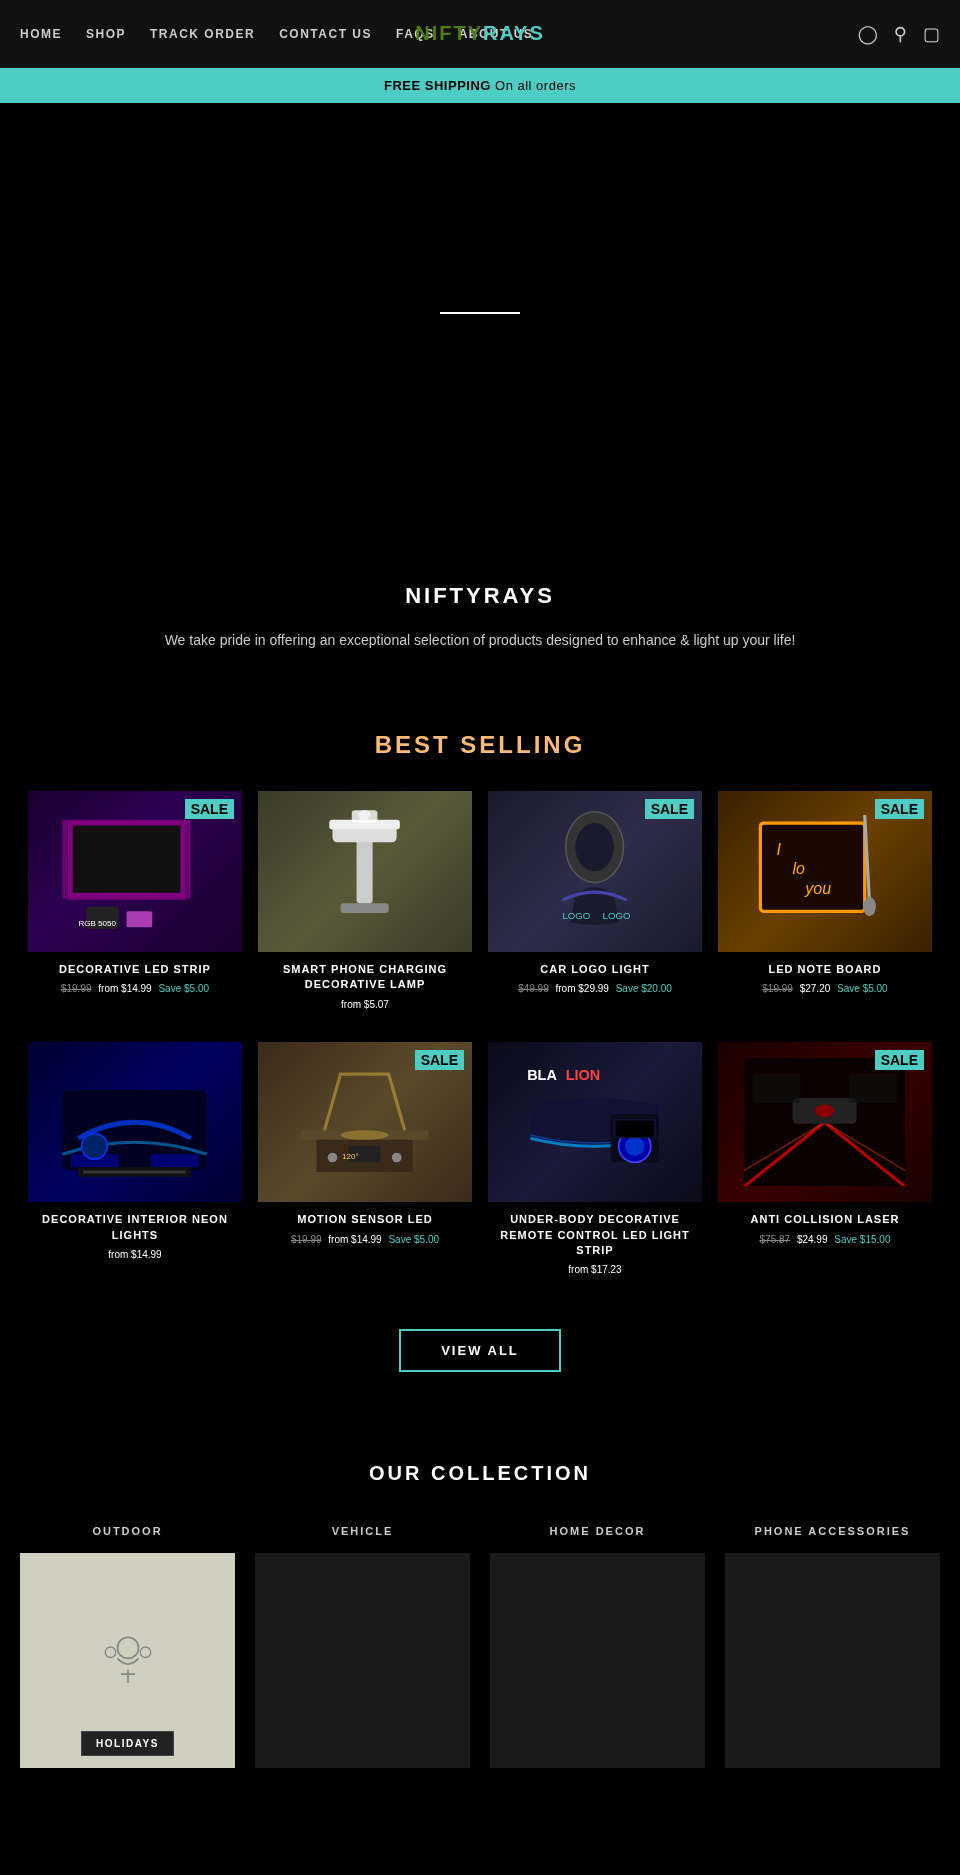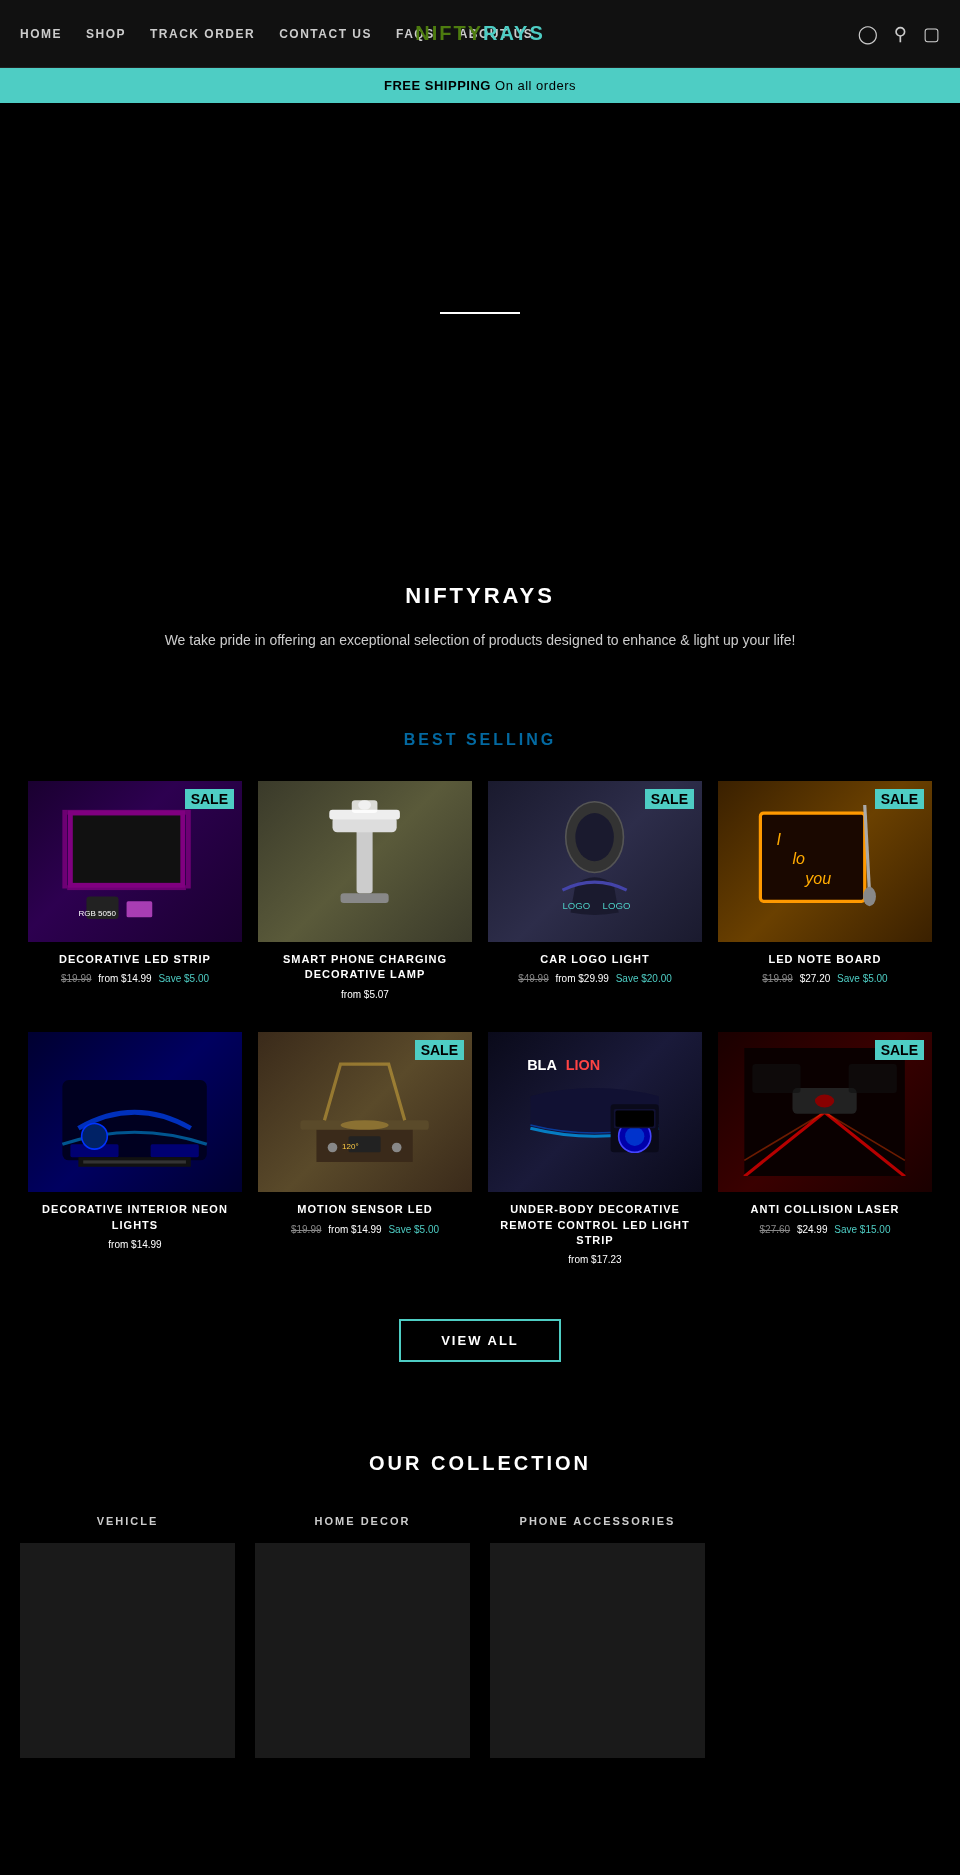--- a/index.html
+++ b/index.html
@@ -87,26 +87,26 @@
     }
     .brand-section p {
       color: #ccc;
       font-size: 14px;
       line-height: 1.6;
     }
 
     
     .section-title {
       text-align: center;
-      font-size: 16px;
+      font-size: 24px;
       letter-spacing: 3px;
       font-weight: 700;
       text-transform: uppercase;
       padding: 40px 0 24px;
-      color: #0369a1;
+      color: #fdba74;
     }
 
     
     .product-grid {
       display: grid;
       grid-template-columns: repeat(4, 1fr);
       gap: 0;
       padding: 0 20px;
     }
     .product-card {
@@ -481,37 +481,55 @@
           <rect x="30" y="25" width="40" height="16" fill="#222" rx="3"></rect>
           <ellipse cx="50" cy="33" rx="6" ry="4" fill="#880000"></ellipse>
           <rect x="5" y="10" width="30" height="18" fill="#111" opacity="0.6" rx="2"></rect>
           <rect x="65" y="10" width="30" height="18" fill="#111" opacity="0.6" rx="2"></rect>
         </svg>
       </div>
     </div>
     <div class="product-info">
       <div class="product-name">ANTI COLLISION LASER</div>
       <div class="product-pricing">
-        <span class="price-old">$27.60</span>
+        <span class="price-old">$75.87</span>
         <span class="price-new">$24.99</span>
         <span class="price-save">Save $15.00</span>
       </div>
     </div>
   </div>
 
 </div>
 
 <div class="view-all-wrap">
   <button class="view-all-btn">VIEW ALL</button>
 </div>
 
 <div class="collection-section">
   <h2 class="collection-title">OUR COLLECTION</h2>
   <div class="collection-grid">
 
+    <div class="collection-item">
+      <div class="collection-label">OUTDOOR</div>
+      <div class="collection-image-wrap">
+        <div style="position:absolute;inset:0;background:#d0d0c0;display:flex;align-items:center;justify-content:center;">
+          <svg viewBox="0 0 80 80" width="70" height="70" xmlns="http://www.w3.org/2000/svg">
+            <circle cx="40" cy="25" r="12" fill="none" stroke="#888" stroke-width="2"></circle>
+            <path d="M28 37 Q40 50 52 37" fill="none" stroke="#888" stroke-width="2"></path>
+            <line x1="40" y1="50" x2="40" y2="65" stroke="#888" stroke-width="2"></line>
+            <line x1="32" y1="55" x2="48" y2="55" stroke="#888" stroke-width="2"></line>
+            <circle cx="20" cy="30" r="6" fill="none" stroke="#888" stroke-width="1.5"></circle>
+            <circle cx="60" cy="30" r="6" fill="none" stroke="#888" stroke-width="1.5"></circle>
+          </svg>
+        </div>
+        <div class="collection-image-inner">
+          <div class="collection-sub-label">HOLIDAYS</div>
+        </div>
+      </div>
+    </div>
 
     <div class="collection-item">
       <div class="collection-label">VEHICLE</div>
       <div class="collection-image-wrap">
         <div style="position:absolute;inset:0;background:#1a1a1a;"></div>
       </div>
     </div>
 
     <div class="collection-item">
       <div class="collection-label">HOME DECOR</div>

